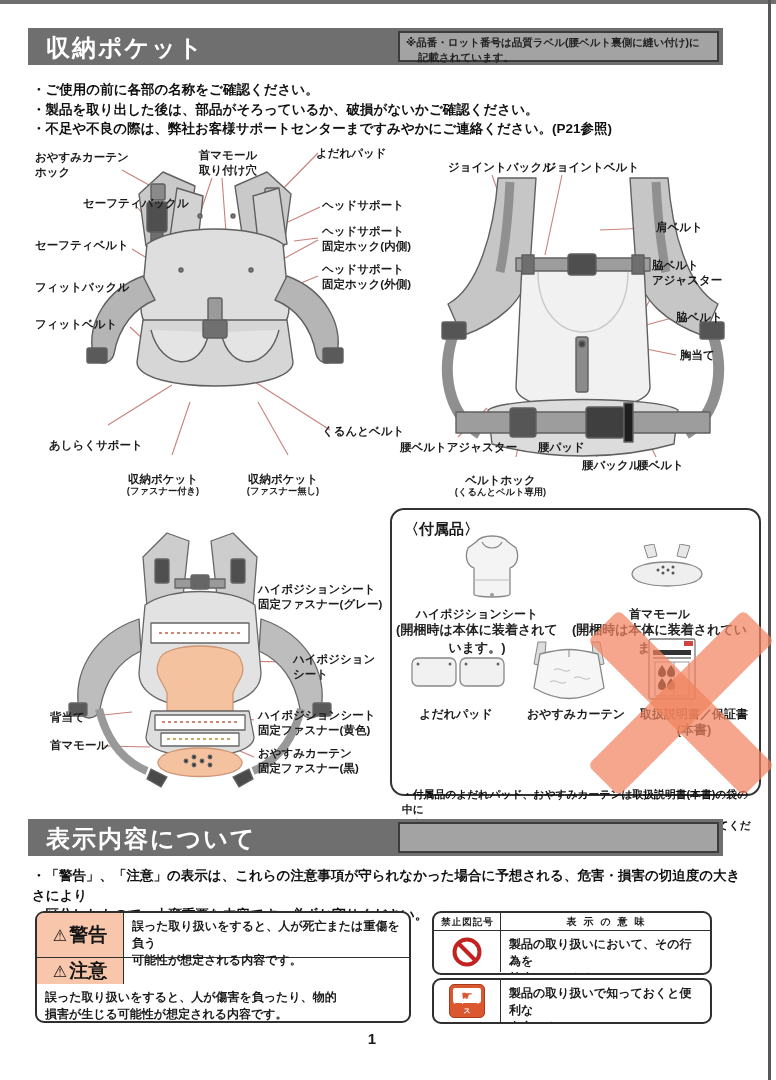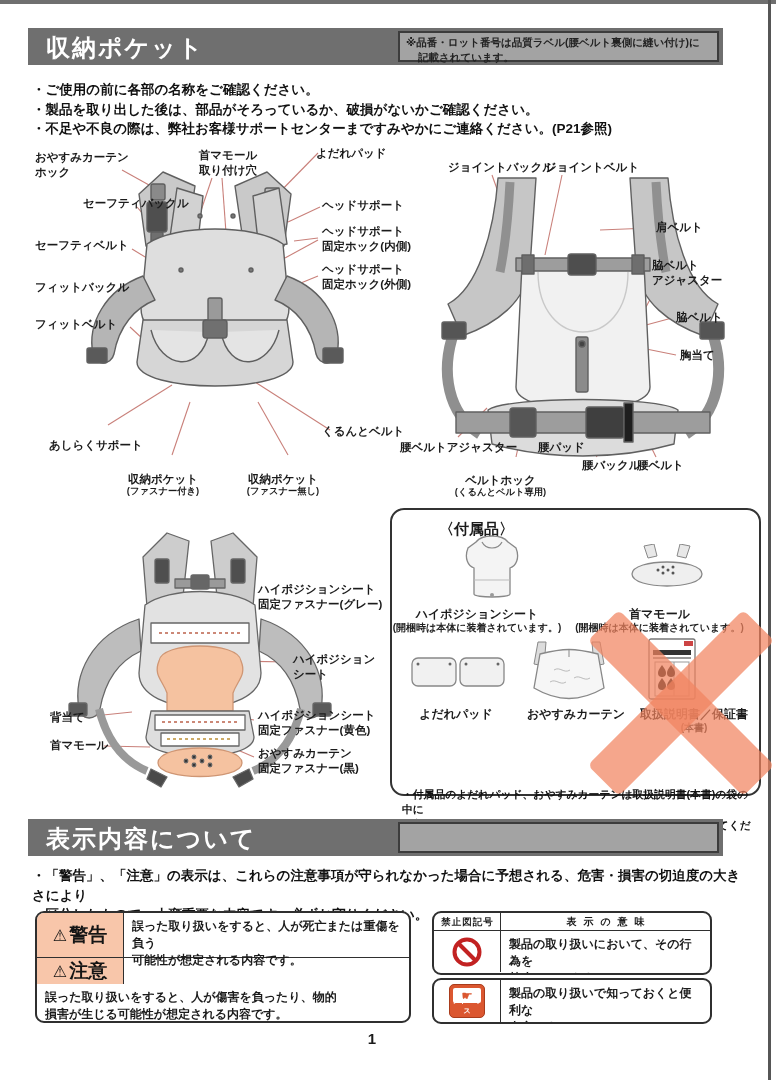--- a/index.html
+++ b/index.html
@@ -18,21 +18,21 @@
   
   .lbl{position:absolute;font-size:11.5px;font-weight:700;color:#1b1b1b;line-height:1.28;white-space:pre-line;}
   .lbl .sub{display:block;font-size:9.3px;font-weight:600;}
   .c{text-align:center;}
   svg{display:block;}
   .leaders{position:absolute;left:0;top:0;pointer-events:none;}
   .leaders line{stroke:#c9807a;stroke-width:1.1;}
   
   .accbox{position:absolute;left:390px;top:508px;width:367px;height:284px;border:2.5px solid #333;border-radius:14px;background:#fff;}
   .accname{font-size:12px;font-weight:700;text-align:center;}
-  .accsub{font-size:10px;font-weight:600;text-align:center;color:#222;}
+  .accsub{font-size:13px;font-weight:600;text-align:center;color:#222;}
   .accnote{font-size:10.8px;font-weight:600;line-height:1.4;color:#111;margin-top:47px;}
   .xbar{position:absolute;width:220px;height:44px;background:rgba(241,131,96,0.72);border-radius:6px;z-index:6;}
   
   .tbl{position:absolute;border:2px solid #2f2f2f;border-radius:9px;background:#fff;overflow:hidden;}
   .tblhead{display:flex;border-bottom:1.5px solid #2f2f2f;height:17px;align-items:center;}
   .tblrow{display:flex;align-items:stretch;}
   .hcell{font-size:10px;font-weight:700;text-align:center;letter-spacing:7px;text-indent:7px;}
   .hcell.tight{letter-spacing:1px;text-indent:1px;font-size:9.5px;}
   .bcell{display:flex;align-items:center;justify-content:center;background:#f8c6aa;border-right:1.5px solid #2f2f2f;}
   .badge{font-size:19px;font-weight:800;color:#151515;}
@@ -249,21 +249,21 @@
 シート</div>
     <div class="lbl" style="left:22px;top:205px;">背当て</div>
     <div class="lbl" style="left:22px;top:233px;">首マモール</div>
     <div class="lbl" style="left:230px;top:203px;">ハイポジションシート
 固定ファスナー(黄色)</div>
     <div class="lbl" style="left:230px;top:241px;">おやすみカーテン
 固定ファスナー(黒)</div>
   </div>
 
   <div class="accbox">
-    <div class="abs" style="left:12px;top:10px;font-size:15px;font-weight:800;margin-left:35px;">〈付属品〉</div>
+    <div class="abs" style="left:12px;top:10px;font-size:15px;font-weight:800;">〈付属品〉</div>
 
     <svg class="abs" style="left:62px;top:22px;" width="76" height="72" viewBox="0 0 76 72">
       <path d="M22,10 C28,2 48,2 54,10 L62,16 C66,26 62,34 56,36 L56,62 C56,66 20,66 20,62 L20,36 C14,34 10,26 14,16 Z" fill="#f4f4f4" stroke="#888" stroke-width="1.3"></path>
       <path d="M28,10 C32,18 44,18 48,10" fill="none" stroke="#888" stroke-width="1.2"></path>
       <line x1="20" y1="48" x2="56" y2="48" stroke="#bbb" stroke-width="1"></line>
       <circle cx="38" cy="63" r="2" fill="#999"></circle>
     </svg>
 
     <svg class="abs" style="left:228px;top:34px;" width="94" height="52" viewBox="0 0 94 52">
       <path d="M28,14 L24,2 L34,0 L37,12 Z" fill="#e8e8e8" stroke="#888"></path>

